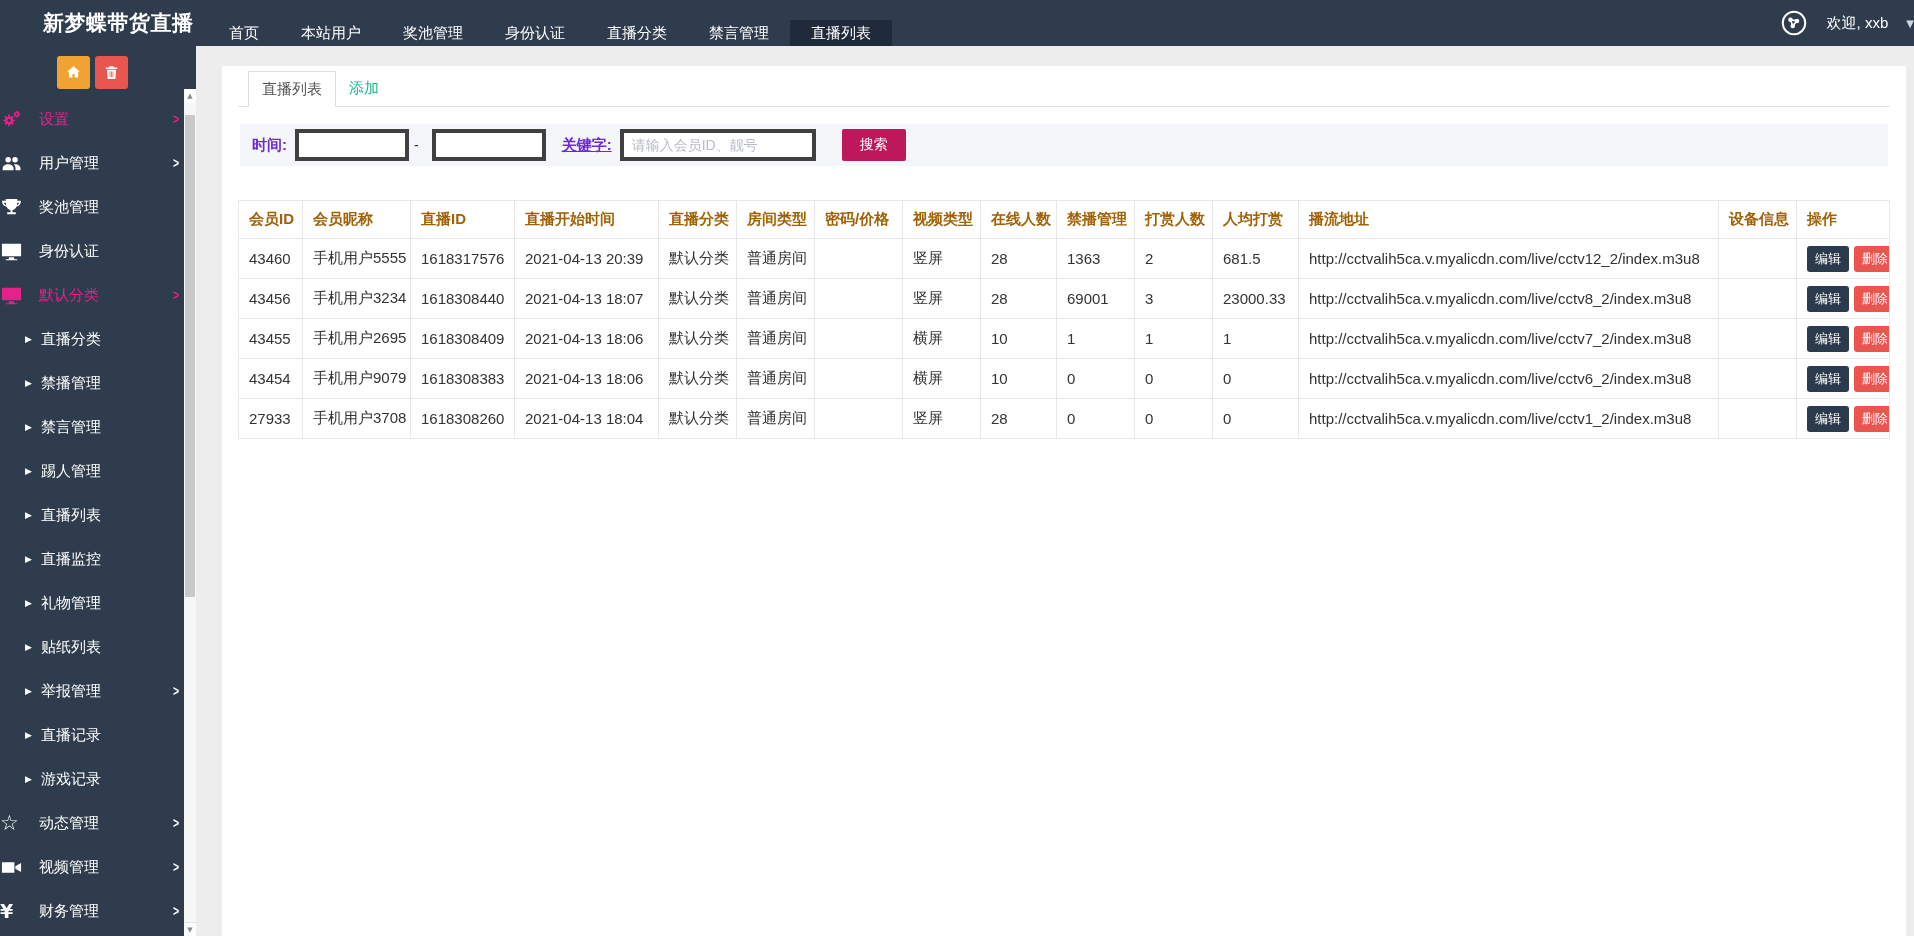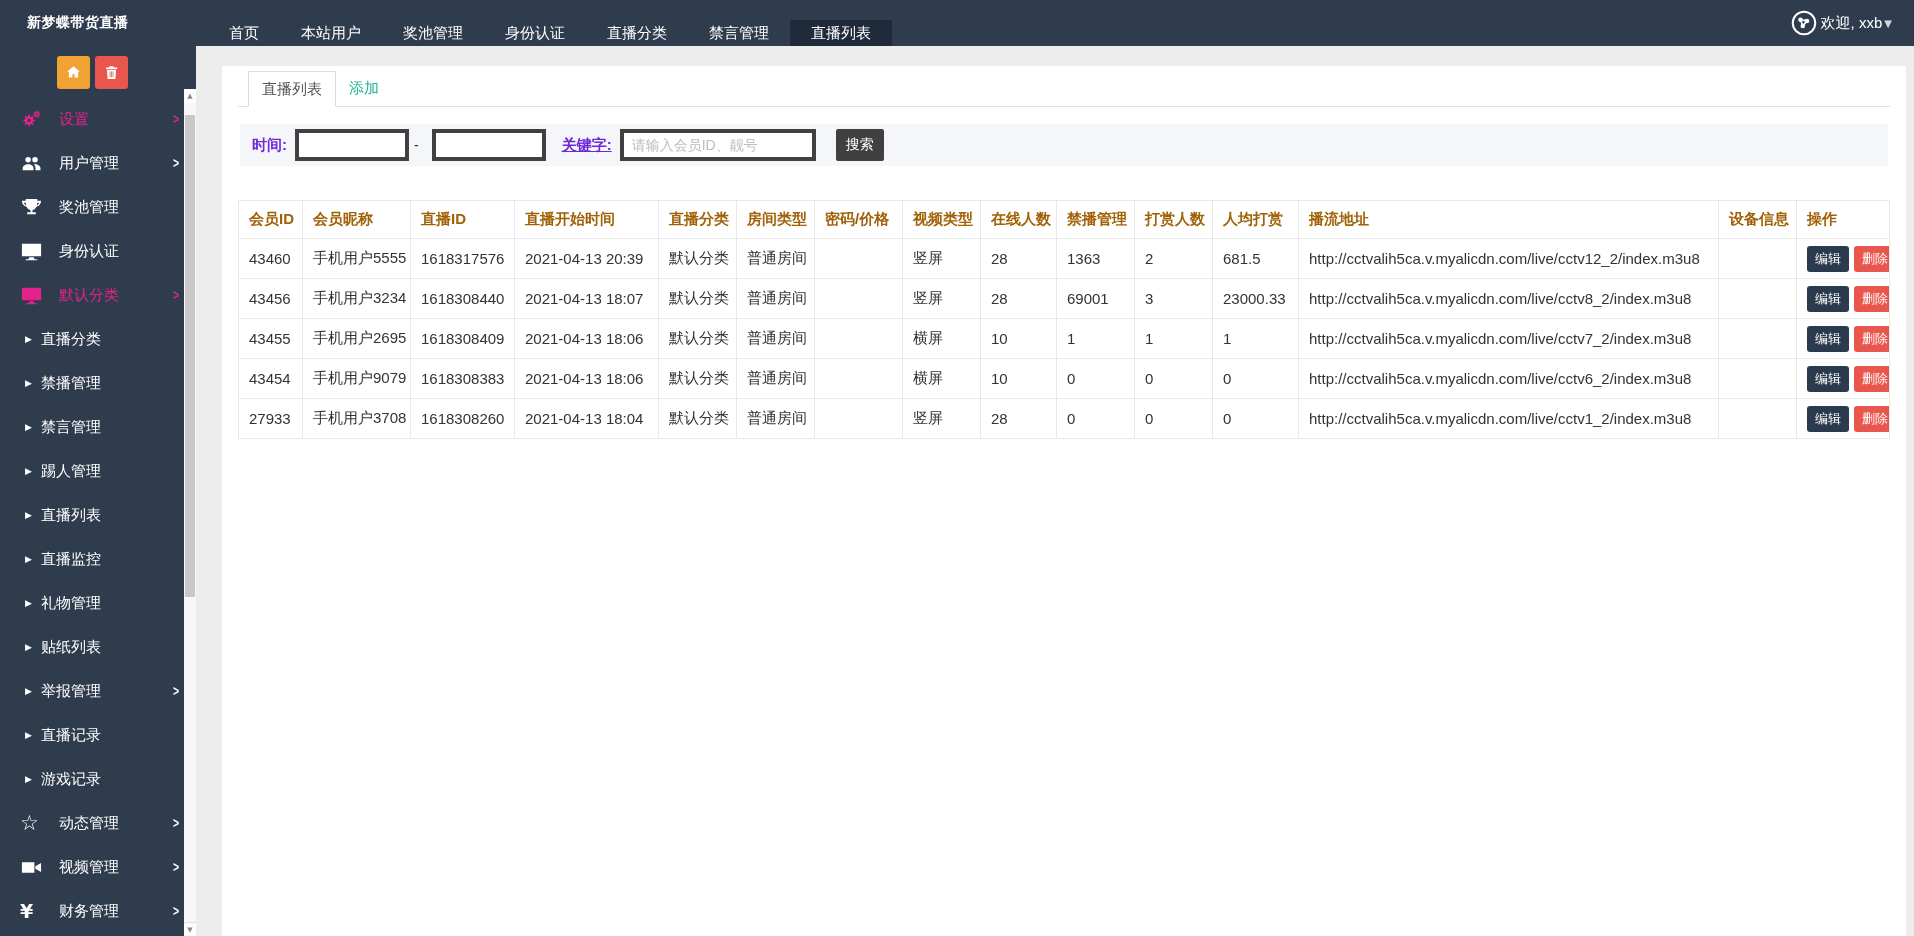--- a/index.html
+++ b/index.html
@@ -1,44 +1,44 @@
 <!DOCTYPE html>
 <html><head>
 <meta charset="utf-8">
 <style>
   * { margin:0; padding:0; box-sizing:border-box; }
   html,body { width:1914px; height:936px; overflow:hidden;
     font-family:"Liberation Sans","DejaVu Sans",sans-serif; background:#ededed; }
 
   
   .topbar { height:46px; background:#2e3c4d; display:flex; align-items:stretch; color:#fff; }
-  .brand { width:196px; display:flex; align-items:center; padding-left:27px;
-           font-size:14px; font-weight:bold; letter-spacing:.5px; }
+  .brand { width:196px; display:flex; align-items:center; padding-left:43px;
+           font-size:21px; font-weight:bold; letter-spacing:.5px; }
   .topnav { display:flex; align-items:stretch; margin-left:12px; }
   .navitem { display:flex; align-items:center; padding:0 21px; font-size:15px; cursor:pointer;margin-top:20px; }
   .navitem.active { background:#1f2b3a; }
-  .user { margin-left:auto; display:flex; align-items:center; gap:2px; padding-right:22px; cursor:pointer; }
+  .user { margin-left:auto; display:flex; align-items:center; gap:18px; cursor:pointer; }
   .user .globe { width:30px; height:30px; display:flex; }
   .user .uname { font-size:15px; }
   .user .caret { font-size:10px; color:#cfd6dd; font-family:"DejaVu Sans",sans-serif; }
 
   
   .shell { display:flex; height:890px; }
 
   
   .sidebar { width:196px; background:#2e3c4d; position:relative; flex:none; padding-top:8px; }
   .side-btns { display:flex; justify-content:center; gap:5px; margin:2px 12px 8px 0; }
   .sbtn { width:33px; height:33px; border:none; border-radius:3px; display:flex;
           align-items:center; justify-content:center; cursor:pointer; }
   .sbtn.orange { background:#f0a332; }
   .sbtn.red { background:#e8564e; }
   .sbtn svg { width:17px; height:17px; }
   .smenu { list-style:none; }
   .mitem, .subitem { height:44px; display:flex; align-items:center; color:#fff;
-          font-size:15px; cursor:pointer; padding:0 16px 0 20px; }
+          font-size:15px; cursor:pointer; padding:0 16px 0 0; }
   .mitem .micon { width:26px; height:24px; display:flex; align-items:center; margin-right:13px; }
   .mitem .micon svg { width:23px; height:23px; }
   .mitem.accent { color:#e6218a; }
   .chev { margin-left:auto; font-weight:bold; font-size:14px; transform:scaleX(.75); }
   .subitem { padding-left:25px; }
   .subitem .scaret { font-size:9px; margin-right:9px; font-family:"DejaVu Sans",sans-serif; }
   .glyph { font-family:"DejaVu Sans",sans-serif; font-size:21px; line-height:1; }
 
   
   .fsb { position:absolute; top:43px; bottom:0; right:0; width:12px; background:#f7f7f7; }
@@ -57,21 +57,21 @@
   .tab.plain { color:#1ab394; }
 
   .filterbar { margin:17px 2px 0; height:42px; background:#f4f6f9; display:flex; align-items:center; padding:0 12px; }
   .flabel { font-size:15px; font-weight:bold; color:#6d28d9; }
   .fin { height:32px; border:4px solid #404040; background:#fff; margin-left:8px; padding:0 8px; font-size:14px; color:#333; }
   .fin::placeholder { color:#b8bcc4; }
   .fin.small { width:114px; }
   .fin.wide { width:196px; }
   .dash { margin:0 5px; color:#333; font-size:14px; }
   .klabel { margin-left:16px;text-decoration:underline; }
-  .searchbtn { margin-left:20px; height:32px; padding:0 10px; background:#404040; color:#fff;
+  .searchbtn { margin-left:26px; height:32px; padding:0 18px; background:#be185d; color:#fff;
                border:none; font-size:14px; cursor:pointer; border-radius:2px; }
 
   table { margin-top:34px; border-collapse:collapse; table-layout:fixed; width:1645px; }
   th, td { border:1px solid #e8e8e8; font-size:15px; padding:0 0 0 10px; white-space:nowrap; overflow:hidden; }
   th { height:38px; text-align:left; color:#a16207; font-weight:bold; }
   td { height:40px; color:#333; }
   .opbtn { border:none; color:#fff; font-size:13px; padding:4px 8px; border-radius:3px; cursor:pointer; }
   .opbtn.edit { background:#2b3a4d; margin-right:5px; }
   .opbtn.del { background:#e8564e; }
 </style>

